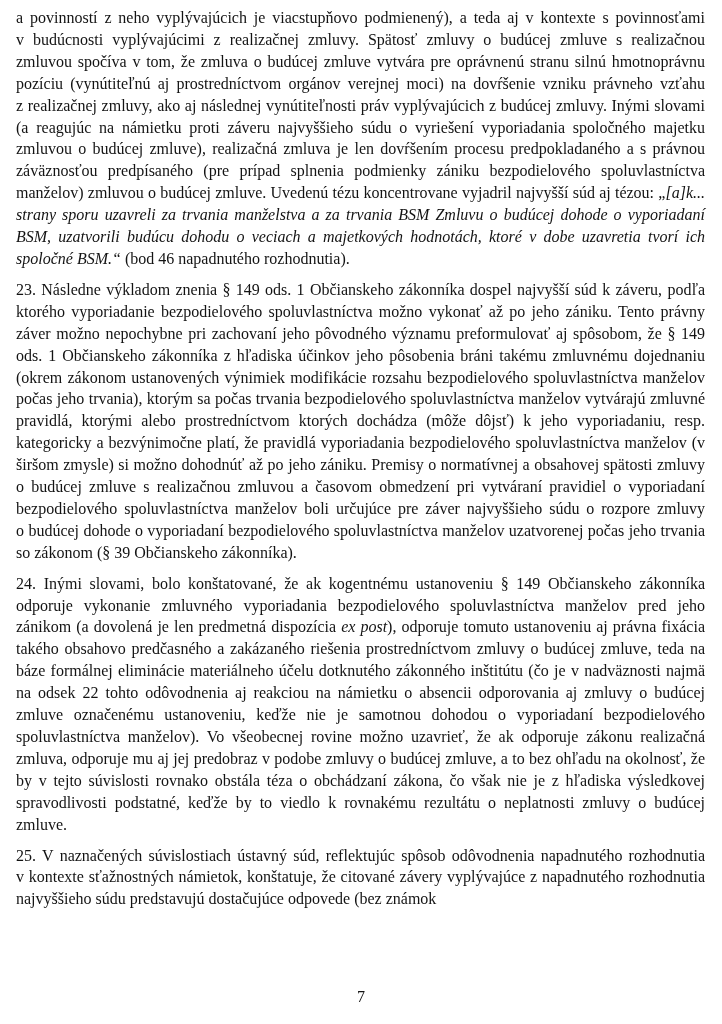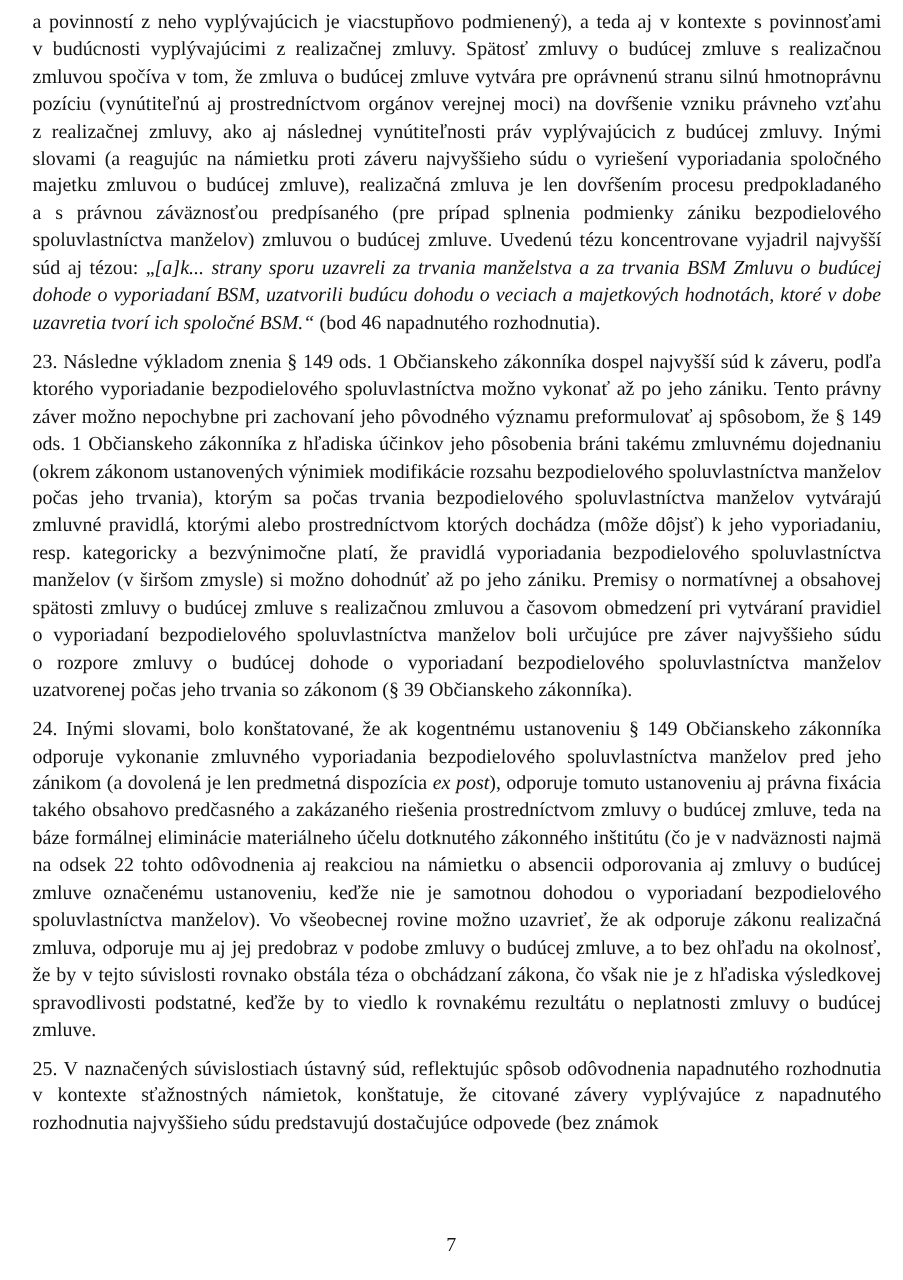--- a/index.html
+++ b/index.html
@@ -10,21 +10,21 @@
   body {
     width: 722px;
     height: 1024px;
     overflow: hidden;
     position: relative;
   }
   .doc-page {
     box-sizing: border-box;
     width: 722px;
     height: 876px;
-    padding: 7px 17px 0 26px;
+    padding: 7px 17px 0 16px;
     font-family: "Liberation Serif", "DejaVu Serif", serif;
     font-size: 16px;
     line-height: 21.9px;
     color: #131313;
     background: #ffffff;
   }
   .para {
     margin: 0 0 9px 0;
     text-align: justify;
   }

